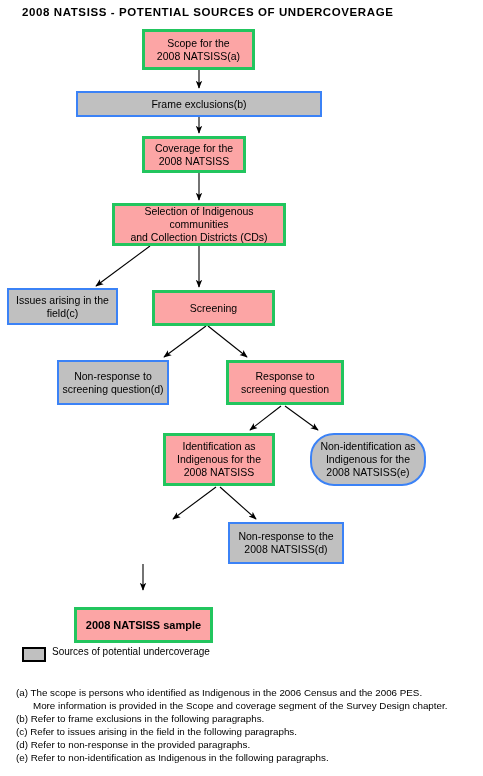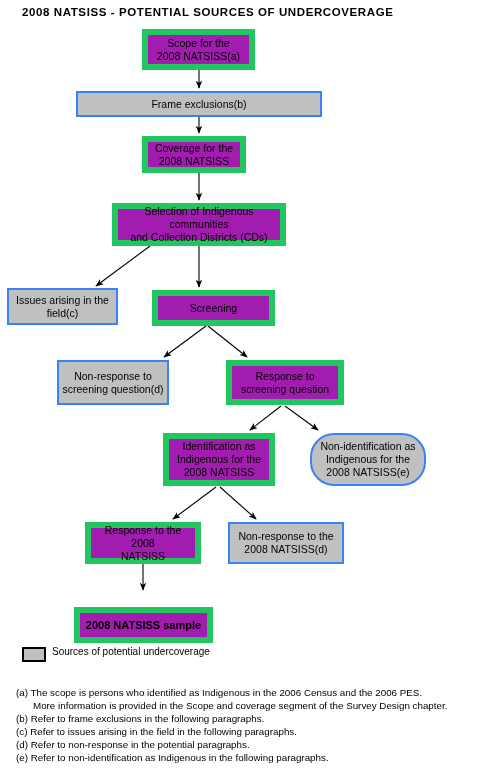--- a/index.html
+++ b/index.html
@@ -42,22 +42,22 @@
   }
   .node {
     position: absolute;
     box-sizing: border-box;
     display: flex;
     align-items: center;
     justify-content: center;
     text-align: center;
     font-size: 10.5px;
     line-height: 13px;
-    background: #a21caf;
-    border: 6px solid #22c55e;
+    background: #fca5a5;
+    border: 3px solid #22c55e;
     padding: 1px 3px;
   }
   .node.shaded {
     background: #c0c0c0;
     border: 2px solid #3b82f6;
   }
   .node.bold-text {
     font-weight: bold;
     font-size: 11px;
   }
@@ -180,39 +180,35 @@
 Indigenous for the
 2008 NATSISS</span>
   </div>
 
   <div class="node shaded" style="left:310px; top:433px; width:116px; height:53px;border-radius:24px;">
     <span class="node-label">Non-identification as
 Indigenous for the
 2008 NATSISS(e)</span>
   </div>
 
-  <div class="node" style="left:85px; top:522px; width:116px; height:42px;">
-    <span class="node-label">Response to the 2008
-NATSISS</span>
-  </div>
 
   <div class="node shaded" style="left:228px; top:522px; width:116px; height:42px;">
     <span class="node-label">Non-response to the
 2008 NATSISS(d)</span>
   </div>
 
   <div class="node bold-text" style="left:74px; top:593px; width:139px; height:36px;margin-top:14px;">
     <span class="node-label">2008 NATSISS sample</span>
   </div>
 
   <div class="legend-swatch"></div>
   <div class="legend-text">Sources of potential undercoverage</div>
 
   <div class="notes">
     <div class="note-line">(a) The scope is persons who identified as Indigenous in the 2006 Census and the 2006 PES.</div>
     <div class="note-line indent">More information is provided in the Scope and coverage segment of the Survey Design chapter.</div>
     <div class="note-line">(b) Refer to frame exclusions in the following paragraphs.</div>
     <div class="note-line">(c) Refer to issues arising in the field in the following paragraphs.</div>
-    <div class="note-line">(d) Refer to non-response in the potential paragraphs.</div>
+    <div class="note-line">(d) Refer to non-response in the provided paragraphs.</div>
     <div class="note-line">(e) Refer to non-identification as Indigenous in the following paragraphs.</div>
   </div>
 
 </div>
 
 </body></html>

